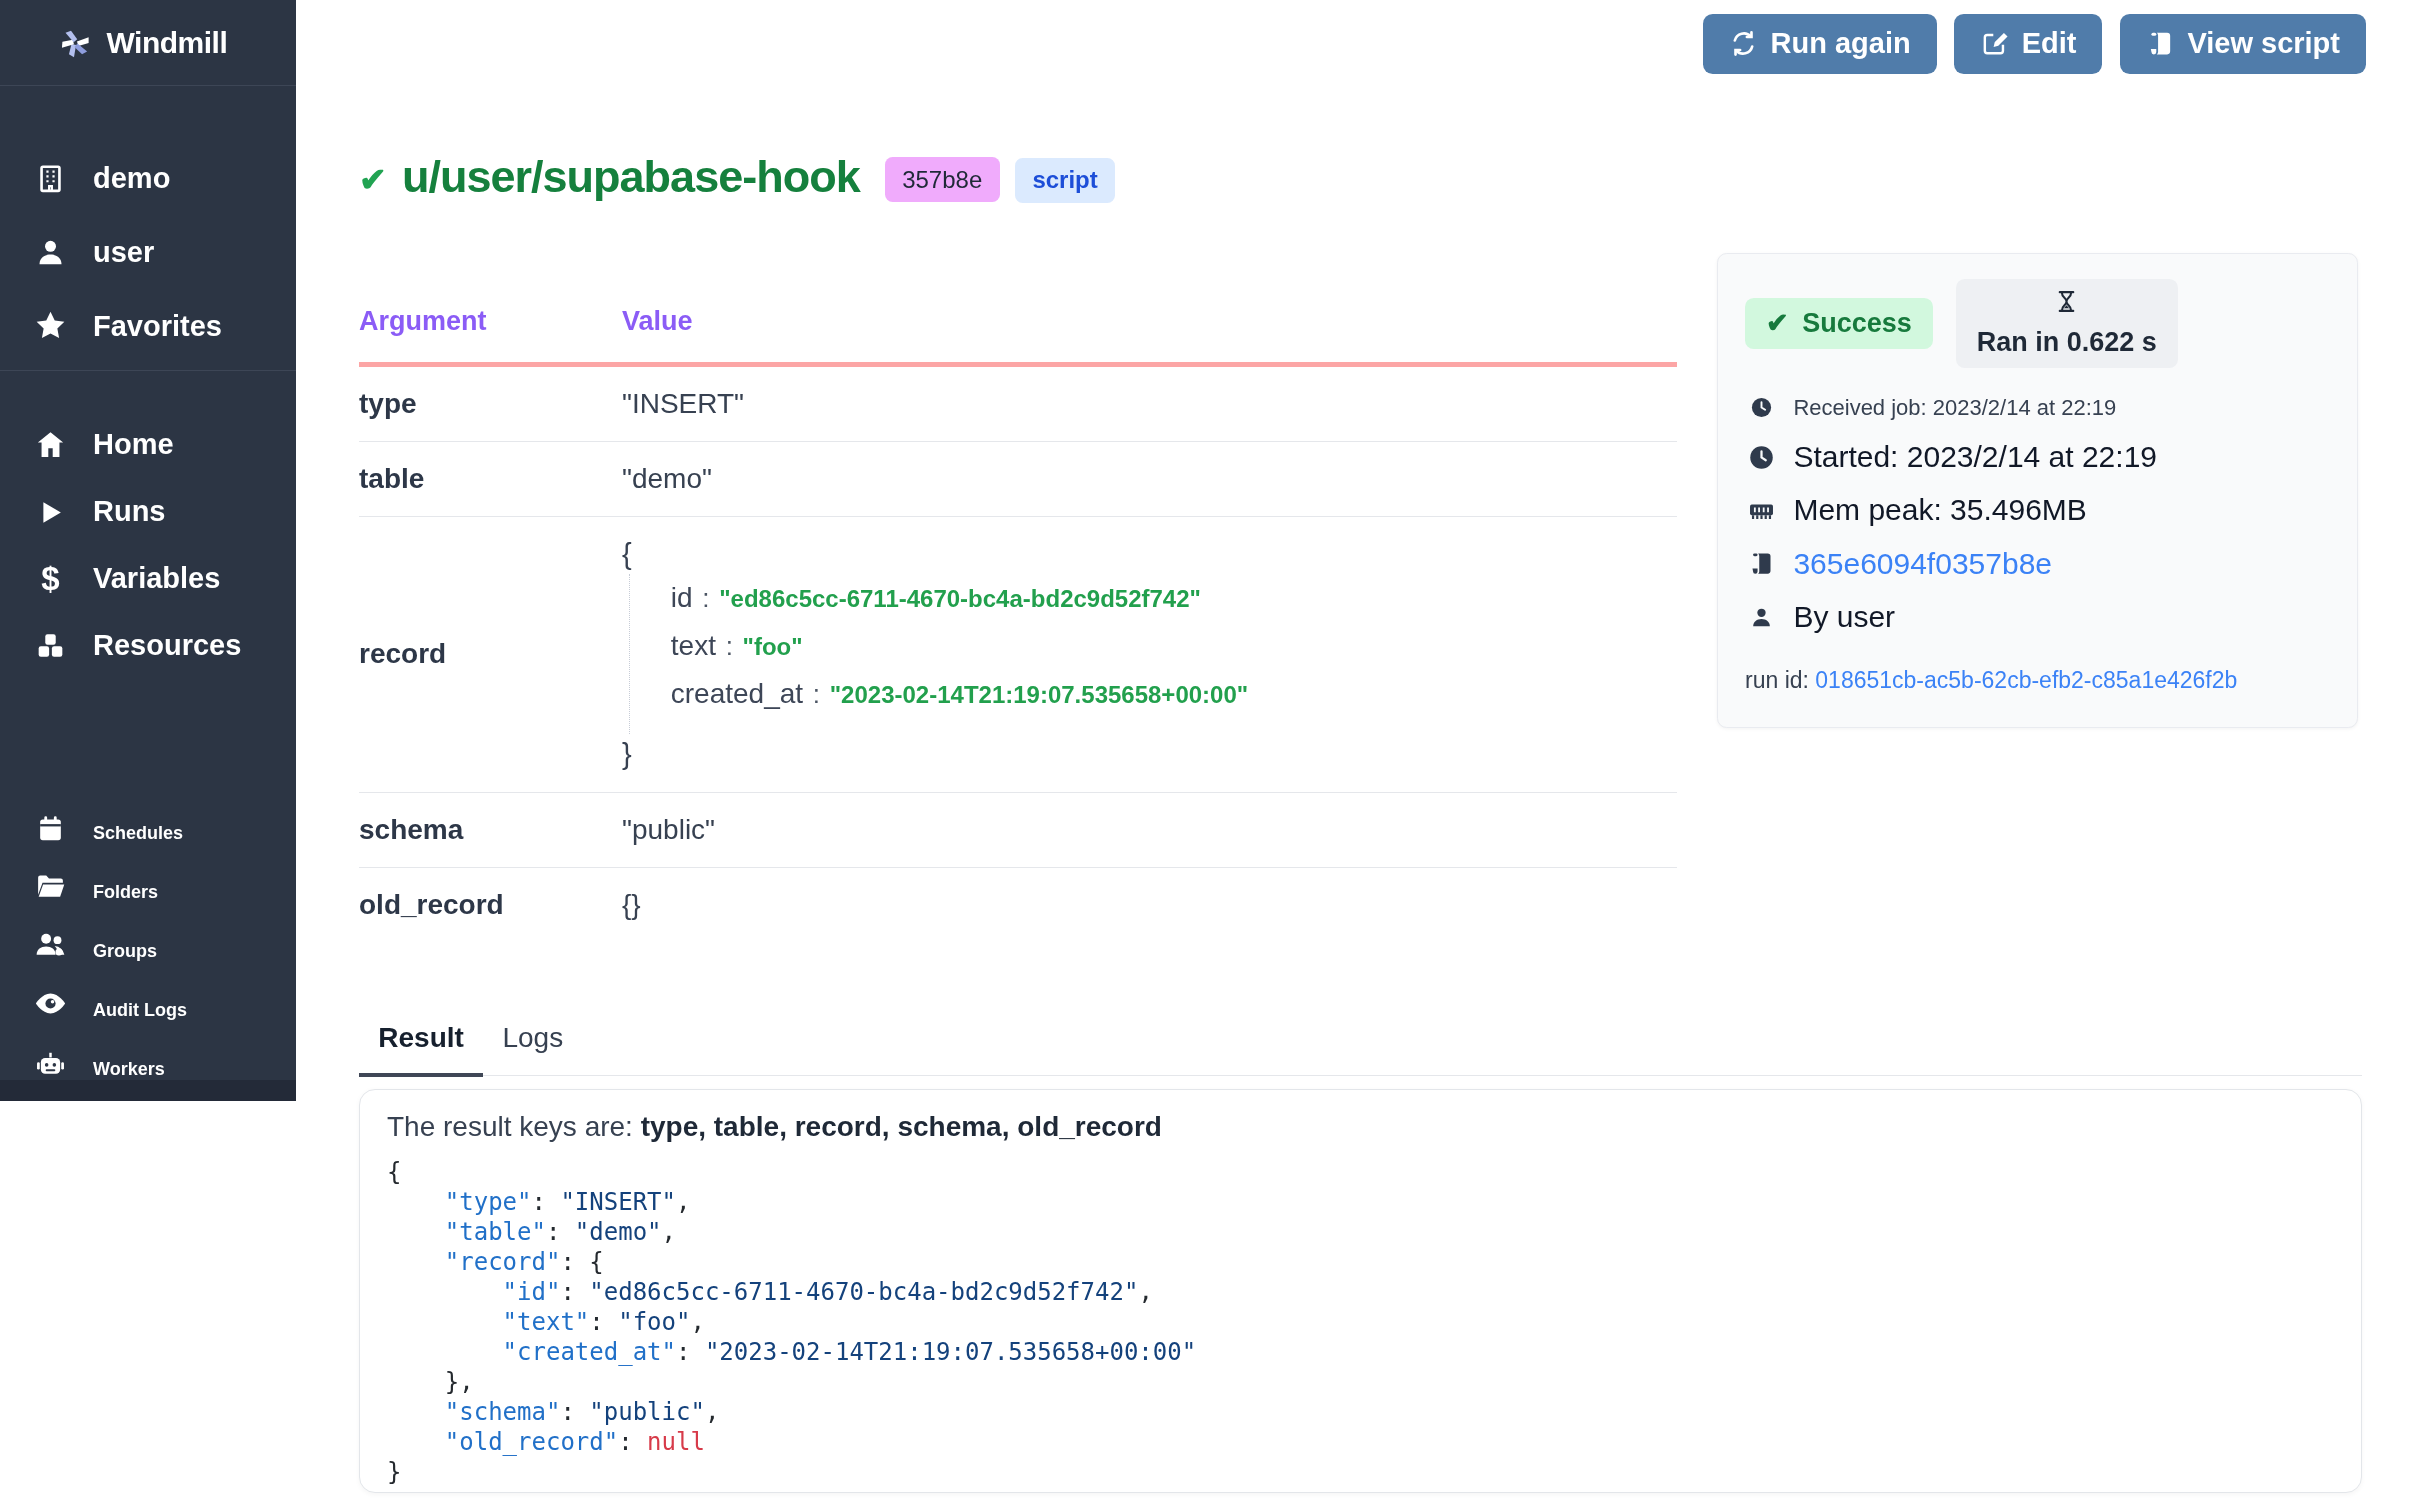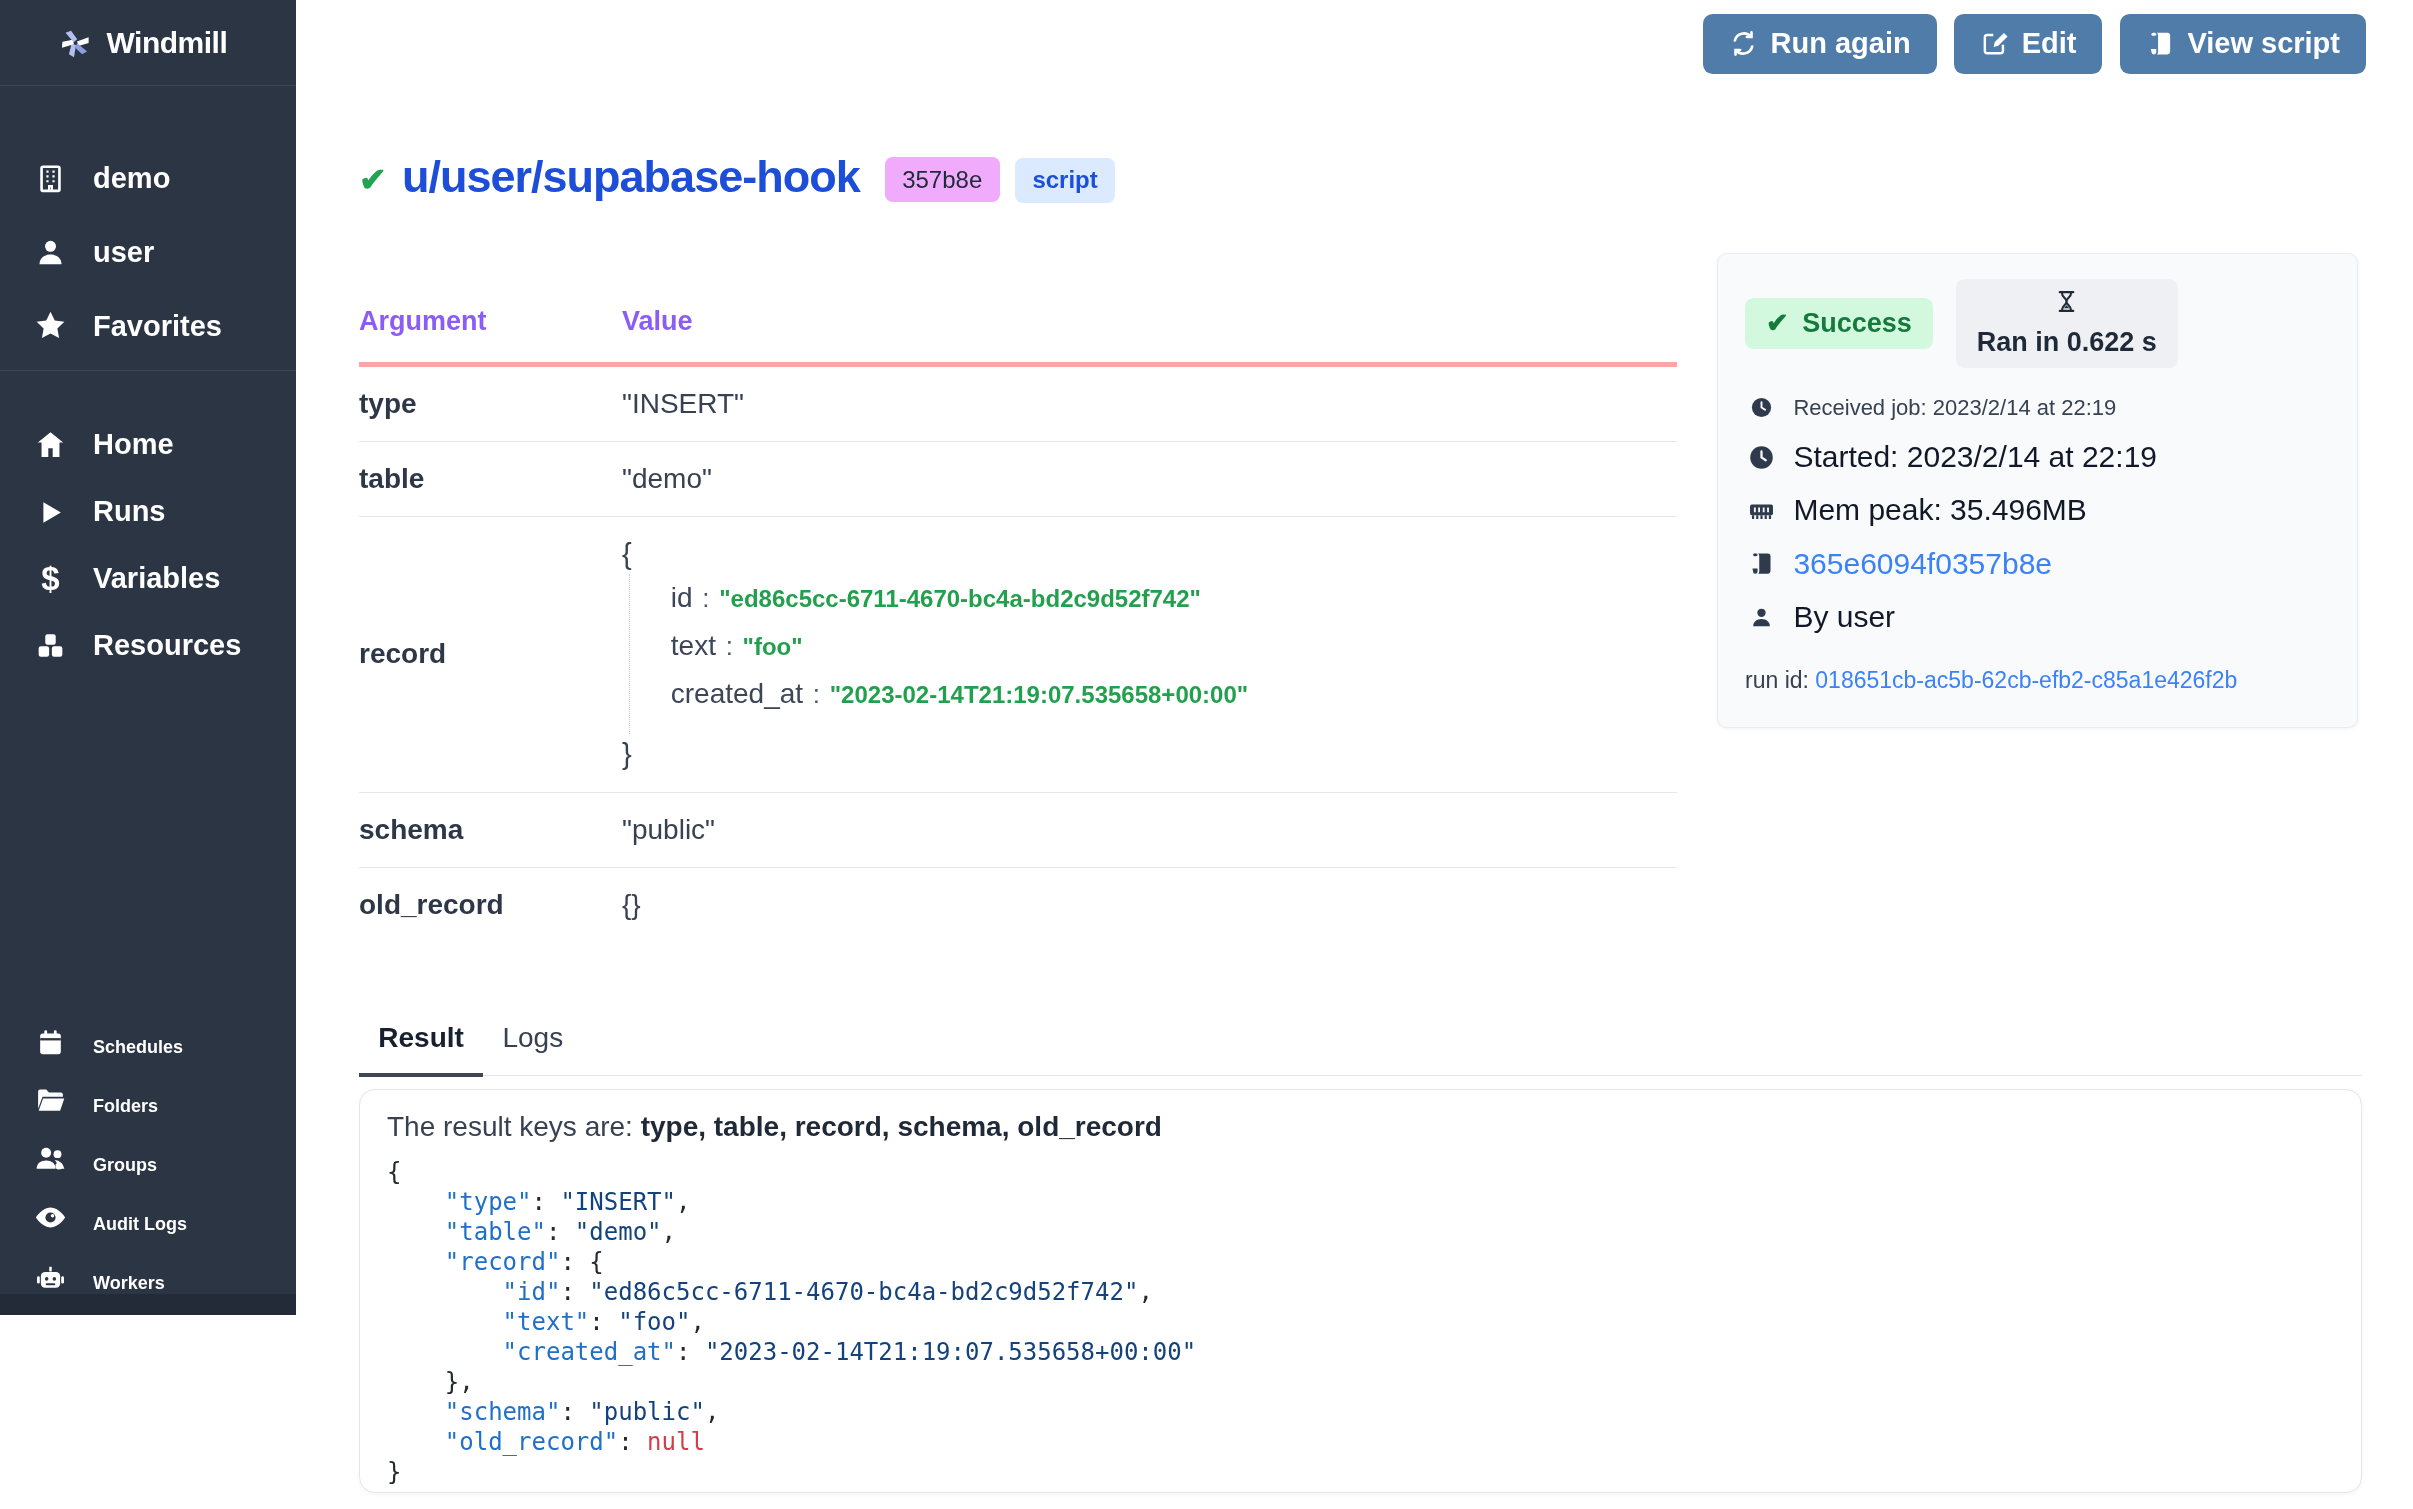--- a/index.html
+++ b/index.html
@@ -1,20 +1,20 @@
 <!DOCTYPE html>
 <html><head>
 <meta charset="utf-8">
 <style>
   html,body{margin:0;padding:0;background:#fff;}
   .page{position:relative;width:2414px;height:1509px;background:#ffffff;overflow:hidden;
         font-family:"Liberation Sans",sans-serif;color:#1f2937;}
 
   
-  .sidebar{position:absolute;left:0;top:0;width:296px;height:1315px;background:#2c3544;
+  .sidebar{position:absolute;left:0;top:0;width:296px;height:1101px;background:#2c3544;
            display:flex;flex-direction:column;}
   .sb-logo{height:85px;display:flex;align-items:center;padding-left:58px;gap:13.5px;
            border-bottom:1px solid #3d4656;flex:none;}
   .sb-logo-text{color:#fff;font-size:30px;font-weight:700;letter-spacing:-0.5px;}
   .sb-group1{padding:35px 0 27px;}
   .sb-group2{padding:23px 0 9.7px;border-top:1px solid #3d4656;}
   .sb-item{display:flex;align-items:flex-end;padding-left:33px;gap:25px;cursor:pointer;}
   .sb-group1 .sb-item{height:74px;}
   .sb-group2 .sb-item{height:67px;}
   .sb-group3 .sb-item{height:59px;}
@@ -27,21 +27,21 @@
 
   
   .toolbar{position:absolute;top:13.5px;right:48px;display:flex;gap:17.4px;}
   .btn{display:flex;align-items:center;gap:12.6px;background:#507caa;color:#fff;border:none;
        border-radius:9.7px;padding:0 26px;height:60px;font-size:29px;font-weight:700;
        font-family:"Liberation Sans",sans-serif;cursor:pointer;}
 
   
   .title-row{position:absolute;left:359px;top:150px;display:flex;align-items:center;gap:15.4px;}
   .title-check{color:#21a352;font-size:33px;font-weight:700;margin-top:5.8px;}
-  .page-title{font-size:45px;font-weight:700;color:#1d4ed8;letter-spacing:-1px;}
+  .page-title{font-size:45px;font-weight:700;color:#15803d;letter-spacing:-1px;}
   .badge-hash{background:#f0abfc;color:#1f2937;font-size:24px;font-weight:400;
               border-radius:7.7px;padding:8.7px 17.4px;margin-left:9.7px;margin-top:6px;}
   .badge-kind{background:#dbeafe;color:#1d4ed8;font-size:24px;font-weight:700;
               border-radius:7.7px;padding:8.7px 17.4px;margin-top:7.7px;}
 
   
   .atable{position:absolute;left:359px;top:292px;width:1318px;border-collapse:collapse;
           font-size:28px;}
   .atable th{text-align:left;font-size:27px;font-weight:700;color:#8b5cf6;
              padding:13.5px 0 25px;border-bottom:5px solid #fca5a5;}

